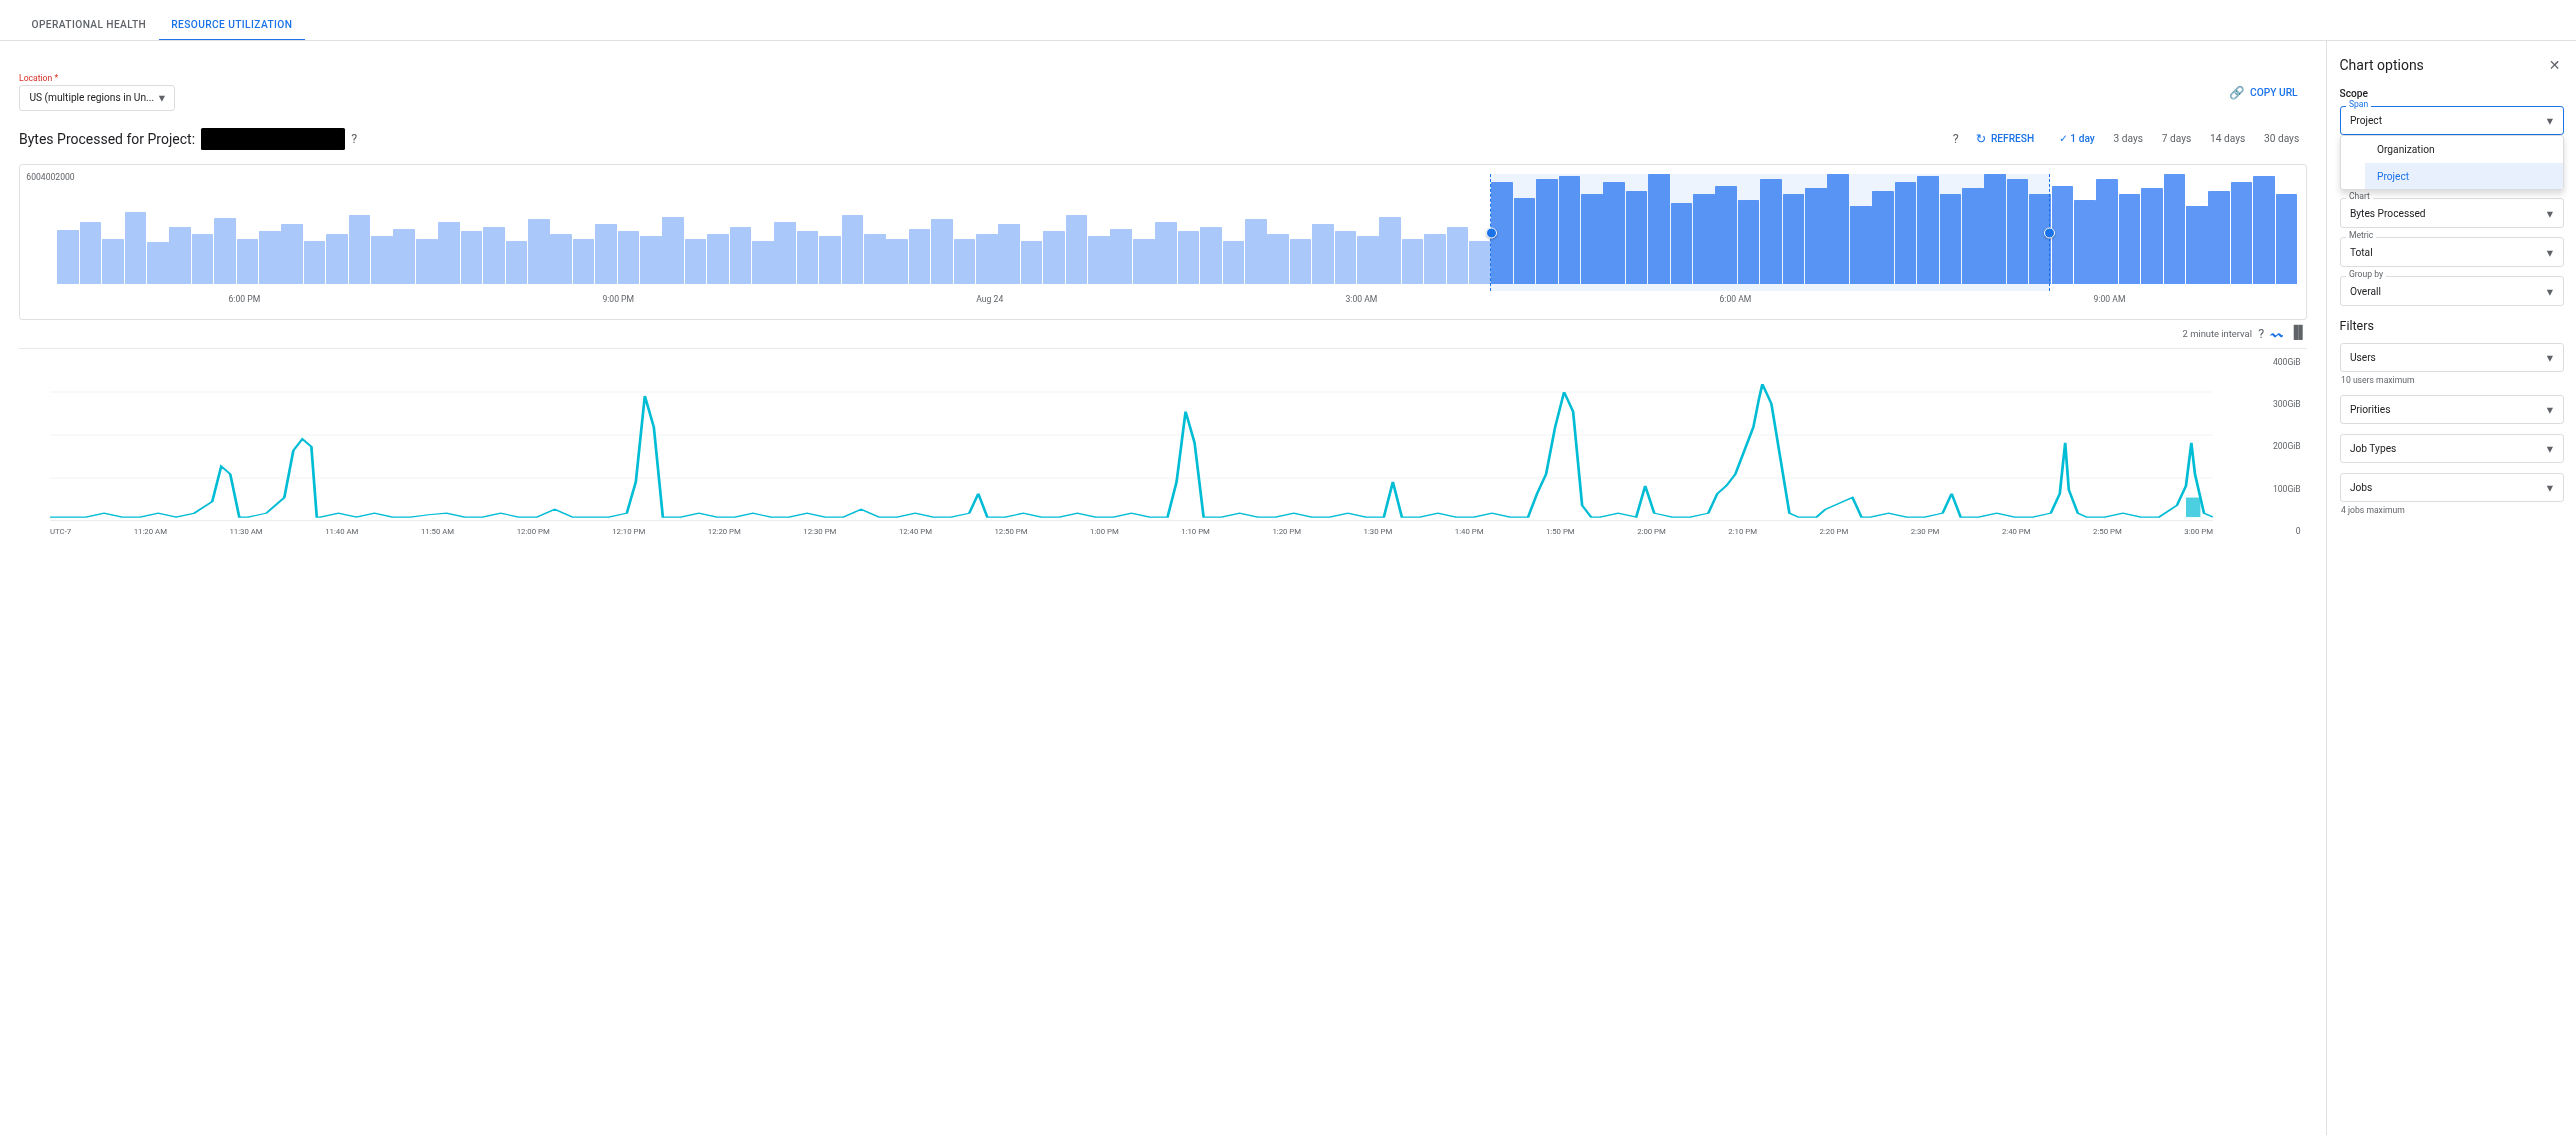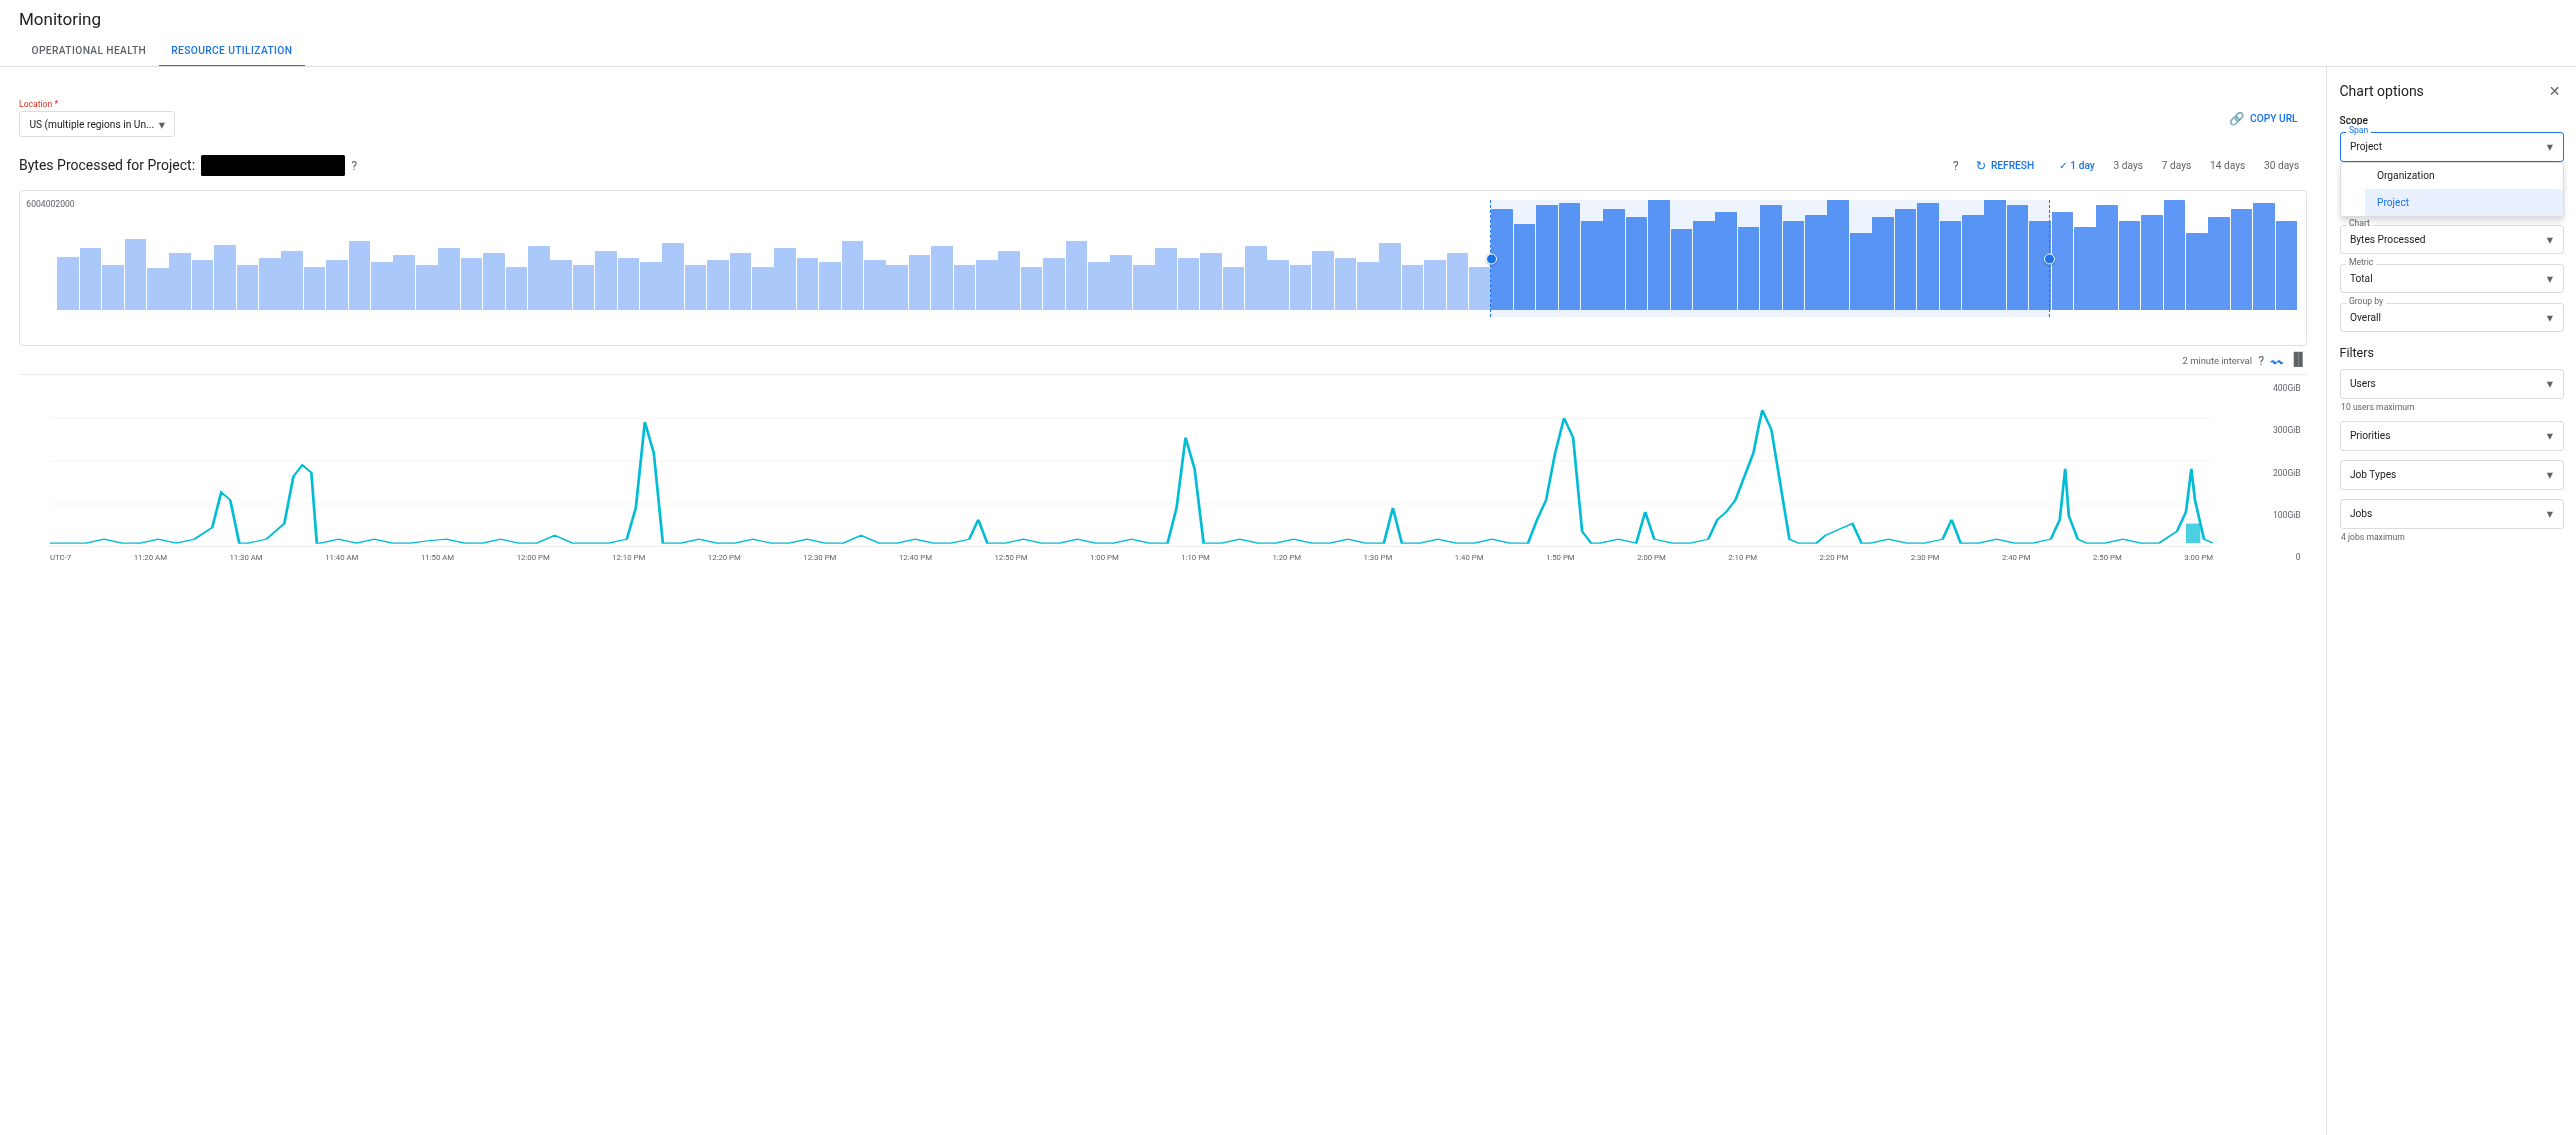--- a/index.html
+++ b/index.html
@@ -89,21 +89,20 @@
     .filters-title { font-size: 12.5px; font-weight: 400; margin: 12.5px 0 9.4px; color: #202124; }
     .filter-dropdown { width: 100%; padding: 6.3px 9.4px; border: 0.8px solid #dadce0; border-radius: 3.1px; font-size: 10.2px; cursor: pointer; display: flex; align-items: center; justify-content: space-between; background: #fff; margin-bottom: 3.1px; }
     .filter-hint { font-size: 8.6px; color: #5f6368; margin-bottom: 9.4px; padding-left: 1.6px; }
   </style>
 </head>
 <body>
 
 <div class="app-container">
 
   <div class="page-header">
-    <div class="page-title">Monitoring</div>
     <div class="tabs">
       <div class="tab">
         <span>OPERATIONAL HEALTH</span>
       </div>
       <div class="tab active">
         <span>RESOURCE UTILIZATION</span>
       </div>
     </div>
   </div>
 
@@ -258,20 +257,28 @@
               <div style="height: 92.3913%; flex: 1 1 0%; min-width: 1.6px; background: rgb(66, 133, 244); opacity: 0.85; border-radius: 0.8px 0.8px 0px 0px;"></div>
               <div style="height: 97.8261%; flex: 1 1 0%; min-width: 1.6px; background: rgb(66, 133, 244); opacity: 0.85; border-radius: 0.8px 0.8px 0px 0px;"></div>
               <div style="height: 81.5217%; flex: 1 1 0%; min-width: 1.6px; background: rgb(66, 133, 244); opacity: 0.85; border-radius: 0.8px 0.8px 0px 0px;"></div>
             </div>
 
           <div class="selection-overlay" id="selection-overlay" style="left:64%; right:11%; position:absolute; top:0; bottom:0;">
             <div class="handle handle-left"></div>
             <div class="handle handle-right"></div>
 
           </div>
+        </div>
+        <div class="time-labels">
+          <span>6:00 PM</span>
+          <span>9:00 PM</span>
+          <span>Aug 24</span>
+          <span>3:00 AM</span>
+          <span>6:00 AM</span>
+          <span>9:00 AM</span>
         </div>
       </div>
 
       <div class="interval-row">
         <span>2 minute interval</span>
         <span class="help-icon">?</span>
         <div class="interval-icons">
           <span class="interval-icon">〰</span>
           <span class="interval-icon inactive">▐▌</span>
         </div>

